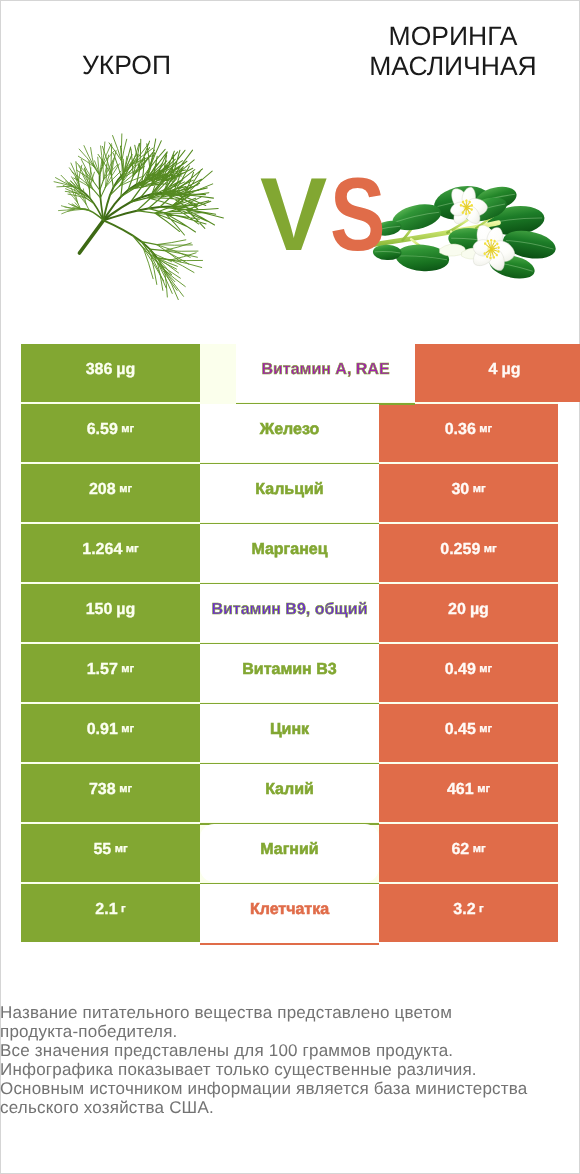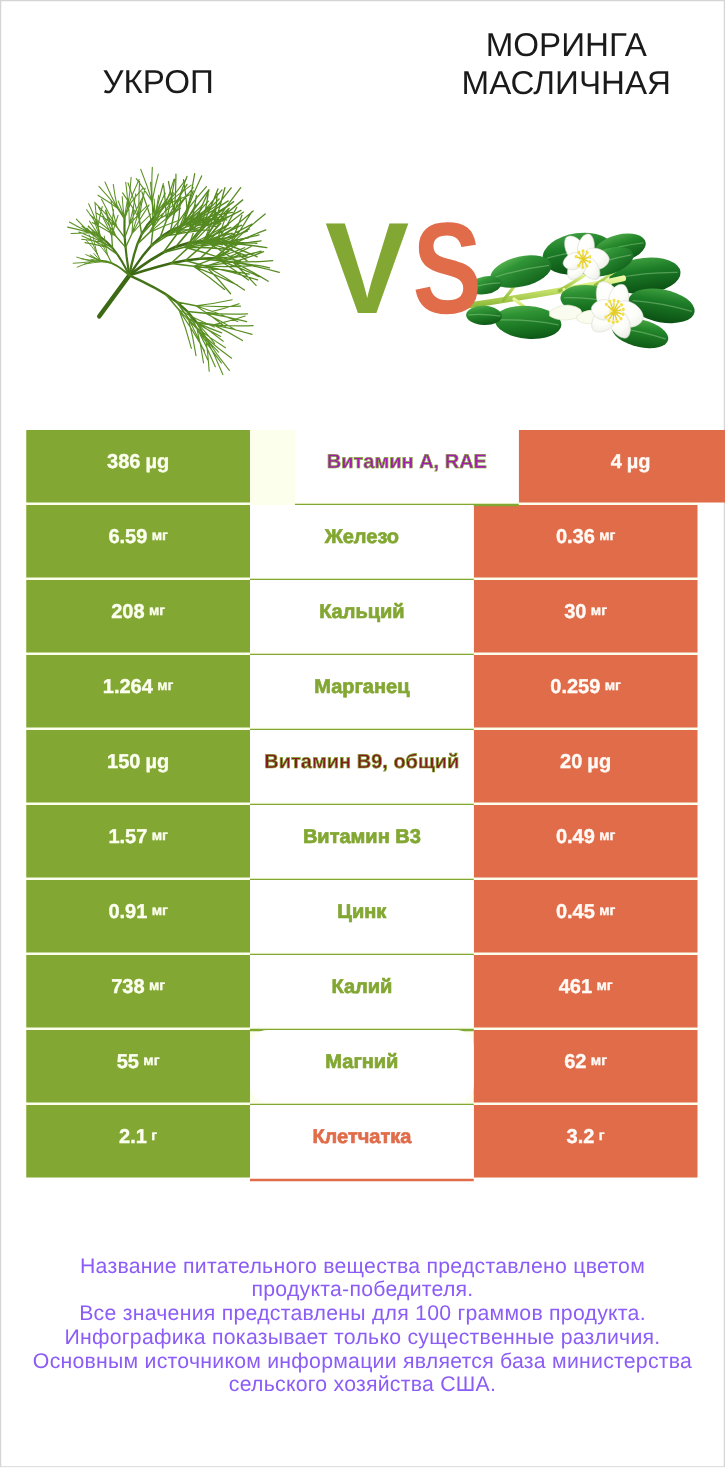--- a/index.html
+++ b/index.html
@@ -22,21 +22,21 @@
   .table{position:absolute;left:21px;top:344px;width:537px;background:#fbffec;}
   .row{display:flex;height:58px;margin-bottom:2px;}
   .row:last-child{margin-bottom:0;}
   .cell{flex:0 0 179px;display:flex;align-items:center;justify-content:center;font-size:16px;font-weight:700;letter-spacing:0;line-height:1;padding-bottom:6.5px;box-sizing:border-box;}
   .cell.left{background:#82a732;color:#fcfff0;-webkit-text-stroke:0.3px #fcfff0;}
   .cell.right{background:#e06c49;color:#fffaf6;-webkit-text-stroke:0.3px #fffaf6;}
   .cell.mid{background:#fff;position:relative;}
   .unit{font-size:0.70em;margin-left:3.5px;}
   .unit-lat{margin-left:4px;}
   .cell.mid .divider{position:absolute;left:0;right:0;bottom:-2.5px;height:1.3px;}
-  .footer{position:absolute;left:0;top:1003px;width:580px;text-align:center;font-size:17px;line-height:19px;color:#8b5cf6;letter-spacing:0.2px;}
+  .footer{position:absolute;left:0;top:1003px;width:580px;text-align:left;font-size:17px;line-height:19px;color:#737373;letter-spacing:0.2px;}
 </style>
 </head>
 <body>
 
 <div class="page">
   <div class="page-border"></div>
   <div class="titles">
     <div class="title title-left">УКРОП</div>
     <div class="title title-right">
         <div>МОРИНГА</div>
@@ -265,21 +265,21 @@
         <div class="cell right">
           <span>0.259</span>
           <span class="unit">мг</span>
         </div>
       </div>
       <div class="row">
         <div class="cell left">
           <span>150</span>
           <span class="unit-lat">µg</span>
         </div>
-        <div class="cell mid" style="color: #7f1d1d; text-align: right; -webkit-text-stroke: 0.55px rgb(130, 167, 50);">Витамин B9, общий<div class="divider" style="background: rgb(130, 167, 50);"></div></div>
+        <div class="cell mid" style="color: #6d28d9; text-align: right; -webkit-text-stroke: 0.55px rgb(130, 167, 50);">Витамин B9, общий<div class="divider" style="background: rgb(130, 167, 50);"></div></div>
         <div class="cell right">
           <span>20</span>
           <span class="unit-lat">µg</span>
         </div>
       </div>
       <div class="row">
         <div class="cell left">
           <span>1.57</span>
           <span class="unit">мг</span>
         </div>

